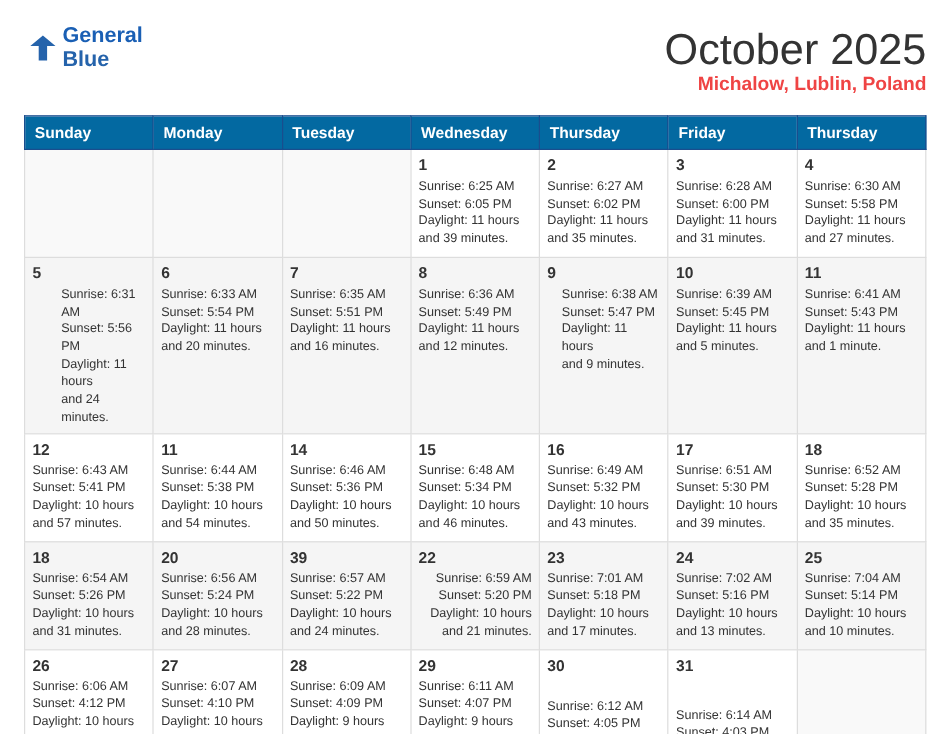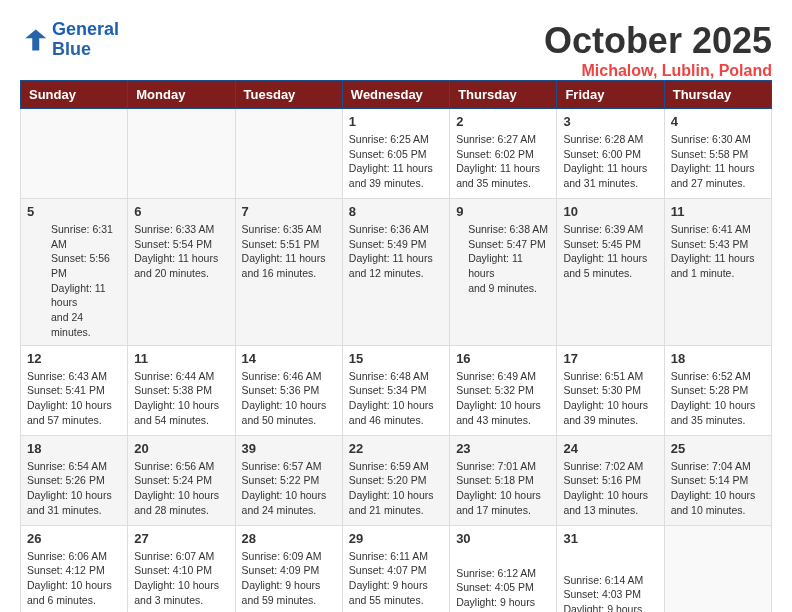--- a/index.html
+++ b/index.html
@@ -7,20 +7,21 @@
       font-family: Arial, sans-serif;
       background: #fff;
       width: 792px;
       min-height: 612px;
       padding: 20px;
     }
     .header {
       display: flex;
       justify-content: space-between;
       align-items: flex-start;
+      margin-bottom: 16px;
     }
     .logo {
       display: flex;
       align-items: center;
       gap: 4px;
     }
     .logo-text {
       font-size: 18px;
       font-weight: bold;
       color: #333;
@@ -31,35 +32,35 @@
     }
     .logo-icon {
       width: 28px;
       height: 28px;
     }
     .title-block {
       text-align: right;
     }
     .month-title {
       font-size: 36px;
-      font-weight: bold;
+      font-weight: normal;
       color: #333;
     }
     .subtitle {
       font-size: 16px;
       color: #ef4444;
       font-weight: bold;
     }
     table {
       width: 100%;
       border-collapse: collapse;
       border: 1px solid #ccc;
     }
     thead tr th {
-      background: #7f1d1d;
+      background: #0369a1;
       color: #fff;
       font-size: 13px;
       font-weight: bold;
       padding: 6px 8px;
       text-align: left;
       border: 1px solid #1a4d8e;
     }
     tbody tr td {
       width: 107px;
       vertical-align: top;
@@ -275,21 +276,21 @@
         </td>
         <td>
           <span class="day-number">39</span>
           <div class="cell-content" style="white-space: pre-line;">Sunrise: 6:57 AM
 Sunset: 5:22 PM
 Daylight: 10 hours
 and 24 minutes.</div>
         </td>
         <td>
           <span class="day-number">22</span>
-          <div class="cell-content" style="white-space: pre-line;">Sunrise: 6:59 AM
+          <div class="cell-content" style="white-space: pre-line; text-align: right;">Sunrise: 6:59 AM
 Sunset: 5:20 PM
 Daylight: 10 hours
 and 21 minutes.</div>
         </td>
         <td>
           <span class="day-number">23</span>
           <div class="cell-content" style="white-space: pre-line;">Sunrise: 7:01 AM
 Sunset: 5:18 PM
 Daylight: 10 hours
 and 17 minutes.</div>

